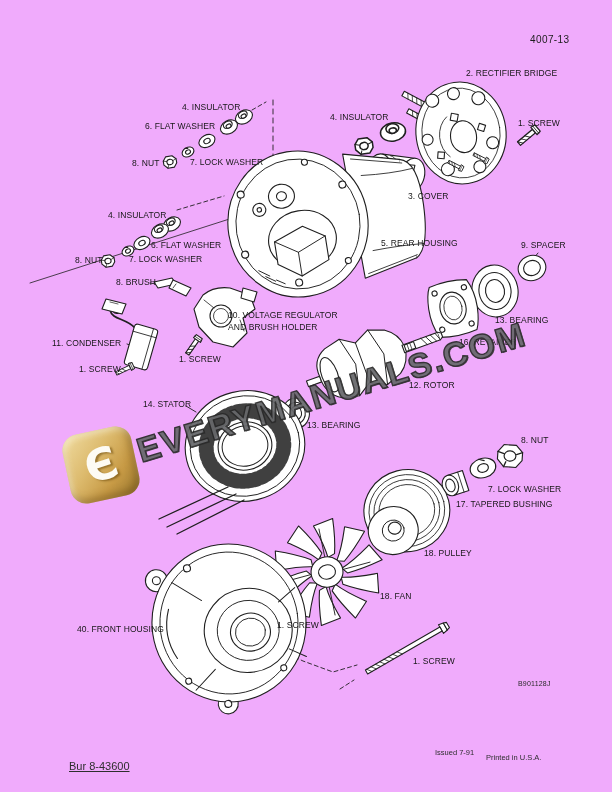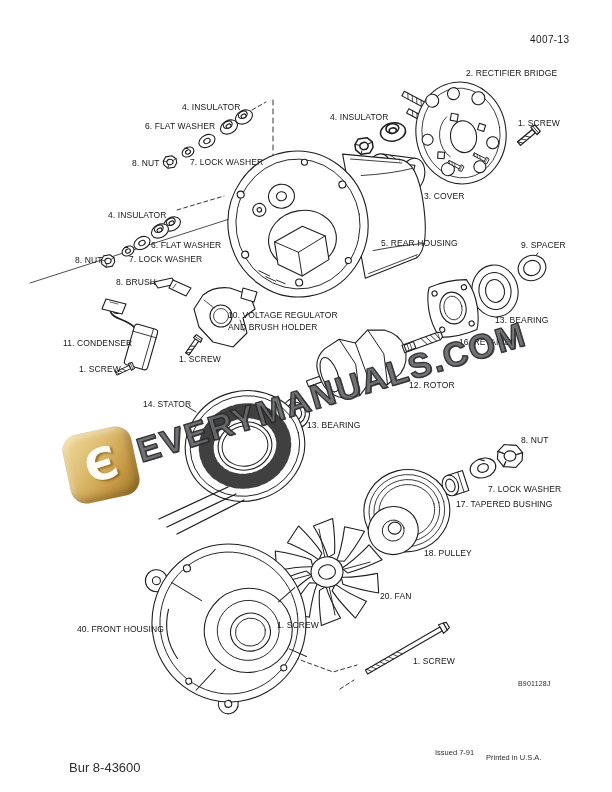--- a/index.html
+++ b/index.html
@@ -1,34 +1,34 @@
 <!DOCTYPE html>
 <html><head>
 <meta charset="utf-8">
 <style>
   html,body{margin:0;padding:0;background:#e8e8e8;}
   .page{
     position:relative; width:612px; height:792px; margin:0 auto;
-    background:#ffffff; overflow:hidden;
+    background:#f0abfc; overflow:hidden;
     font-family:"Liberation Sans","DejaVu Sans",sans-serif;
     color:#141414;
   }
   .page-number{
     position:absolute; left:530px; top:34px;
     font-size:10px; letter-spacing:.4px; color:#1c1c1c;
   }
   .lbl{
     position:absolute; font-size:8.5px; line-height:9px;
     letter-spacing:.1px; white-space:nowrap; color:#161616;
   }
   .figure-code{
     position:absolute; left:518px; top:680px;
     font-size:7px; color:#2a2a2a; letter-spacing:.2px;
   }
-  .footer-left{ position:absolute; left:69px; top:760px; font-size:13px; color:#2e2e2e;}
+  .footer-left{ position:absolute; left:69px; top:760px; font-size:11px; color:#2e2e2e;text-decoration:underline;}
   .footer-issued{ position:absolute; left:435px; top:748px; font-size:7.5px; color:#2e2e2e;}
   .footer-printed{ position:absolute; left:486px; top:753px; font-size:7.5px; color:#2e2e2e;}
   svg.diagram{ position:absolute; left:0; top:0; }
   .watermark-text{
     position:absolute; left:138px; top:432px; width:470px;
     transform:rotate(-17deg); transform-origin:0 50%;
     font-size:34px; font-weight:bold; letter-spacing:2px;
     color:#67686b; opacity:.93;
     -webkit-text-stroke:1.4px #2a2a2a;
     text-shadow:1px 1px 0 #3a3a3a;
@@ -362,43 +362,43 @@
   </svg>
 
   <div>
     <div class="lbl" style="left:466px;top:69px">2. RECTIFIER BRIDGE</div>
     <div class="lbl" style="left:518px;top:119px">1. SCREW</div>
     <div class="lbl" style="left:182px;top:103px">4. INSULATOR</div>
     <div class="lbl" style="left:145px;top:122px">6. FLAT WASHER</div>
     <div class="lbl" style="left:132px;top:159px">8. NUT</div>
     <div class="lbl" style="left:190px;top:158px">7. LOCK WASHER</div>
     <div class="lbl" style="left:330px;top:113px">4. INSULATOR</div>
-    <div class="lbl" style="left:424px;top:192px">3. COVER</div>
+    <div class="lbl" style="left:408px;top:192px">3. COVER</div>
     <div class="lbl" style="left:108px;top:211px">4. INSULATOR</div>
     <div class="lbl" style="left:151px;top:241px">6. FLAT WASHER</div>
     <div class="lbl" style="left:75px;top:256px">8. NUT</div>
     <div class="lbl" style="left:129px;top:255px">7. LOCK WASHER</div>
     <div class="lbl" style="left:381px;top:239px">5. REAR HOUSING</div>
     <div class="lbl" style="left:521px;top:241px">9. SPACER</div>
     <div class="lbl" style="left:116px;top:278px">8. BRUSH</div>
     <div class="lbl" style="left:228px;top:311px">10. VOLTAGE REGULATOR</div>
     <div class="lbl" style="left:228px;top:323px">AND BRUSH HOLDER</div>
     <div class="lbl" style="left:495px;top:316px">13. BEARING</div>
     <div class="lbl" style="left:459px;top:338px">16. RETAINER</div>
-    <div class="lbl" style="left:63px;top:339px">11. CONDENSER</div>
+    <div class="lbl" style="left:52px;top:339px">11. CONDENSER</div>
     <div class="lbl" style="left:179px;top:355px">1. SCREW</div>
     <div class="lbl" style="left:79px;top:365px">1. SCREW</div>
     <div class="lbl" style="left:409px;top:381px">12. ROTOR</div>
     <div class="lbl" style="left:143px;top:400px">14. STATOR</div>
     <div class="lbl" style="left:307px;top:421px">13. BEARING</div>
     <div class="lbl" style="left:521px;top:436px">8. NUT</div>
     <div class="lbl" style="left:488px;top:485px">7. LOCK WASHER</div>
     <div class="lbl" style="left:456px;top:500px">17. TAPERED BUSHING</div>
     <div class="lbl" style="left:424px;top:549px">18. PULLEY</div>
-    <div class="lbl" style="left:380px;top:592px">20. FAN</div>
+    <div class="lbl" style="left:380px;top:592px">18. FAN</div>
     <div class="lbl" style="left:77px;top:625px">40. FRONT HOUSING</div>
     <div class="lbl" style="left:277px;top:621px">1. SCREW</div>
     <div class="lbl" style="left:413px;top:657px">1. SCREW</div>
   </div>
 
   <div class="watermark-logo">
     <span>Є</span>
   </div>
   <div class="watermark-text">EVERYMANUALS.COM</div>
 

